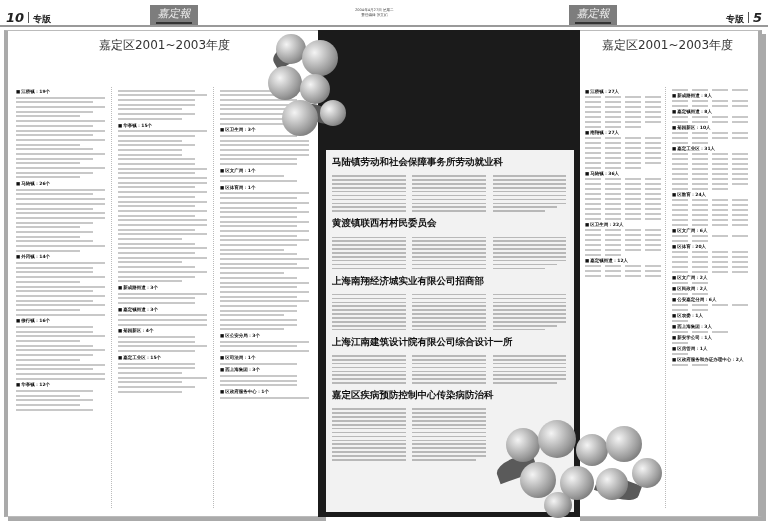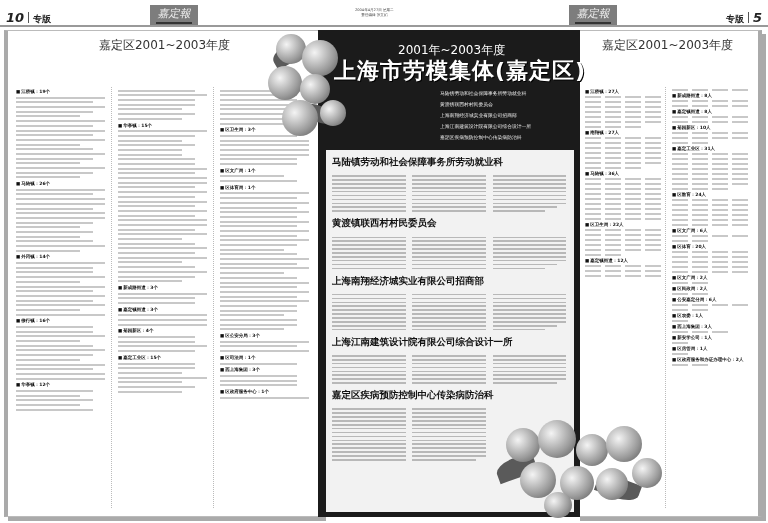--- a/index.html
+++ b/index.html
@@ -605,31 +605,20 @@
       <div class="sect">区政府服务和办证办理中心：2人</div>
       <div class="namegrid">
           <span></span>
           <span></span>
         </div>
     </div>
   </div>
 </div>
 
 <div class="center">
-  <div class="center-head">
-    <div class="center-years">2001年~2003年度</div>
-    <div class="center-title">上海市劳模集体(嘉定区)</div>
-    <ul class="center-list">
-      <li>马陆镇劳动和社会保障事务所劳动就业科</li>
-      <li>黄渡镇联西村村民委员会</li>
-      <li>上海南翔经济城实业有限公司招商部</li>
-      <li>上海江南建筑设计院有限公司综合设计一所</li>
-      <li>嘉定区疾病预防控制中心传染病防治科</li>
-    </ul>
-  </div>
 
   <div class="article-box">
     <div class="art">
       <h3>马陆镇劳动和社会保障事务所劳动就业科</h3>
       <div class="body">
         <div class="c">
             <div class="line l"></div>
             <div class="line l"></div>
             <div class="line l"></div>
             <div class="line l"></div>

